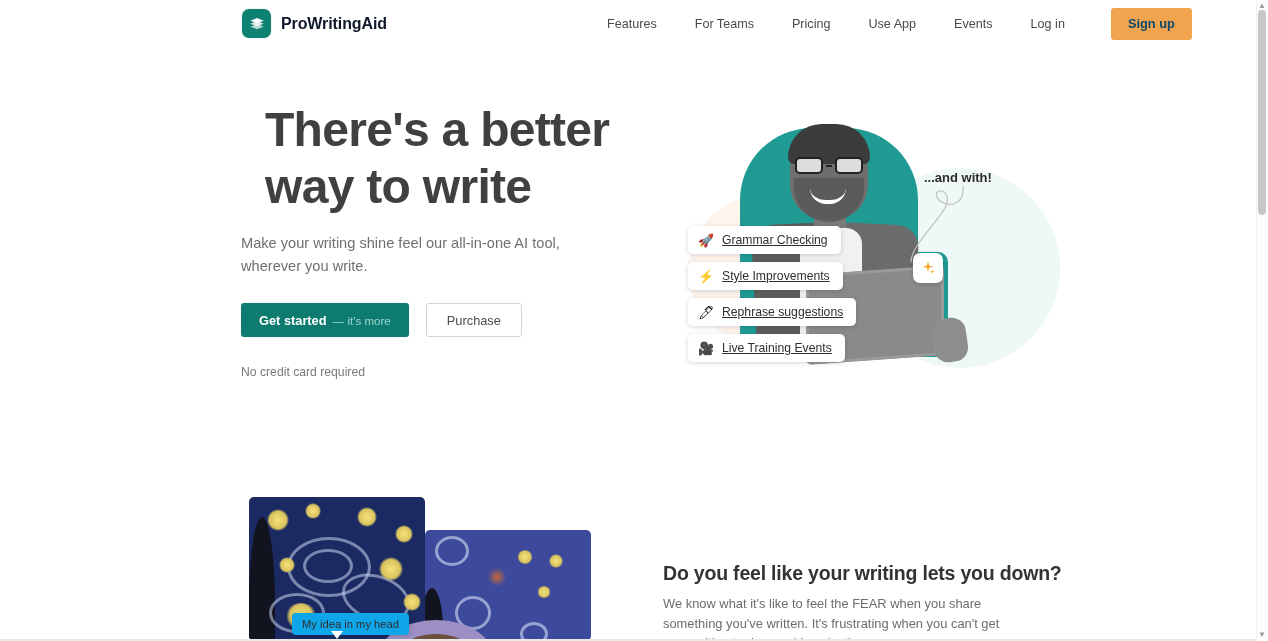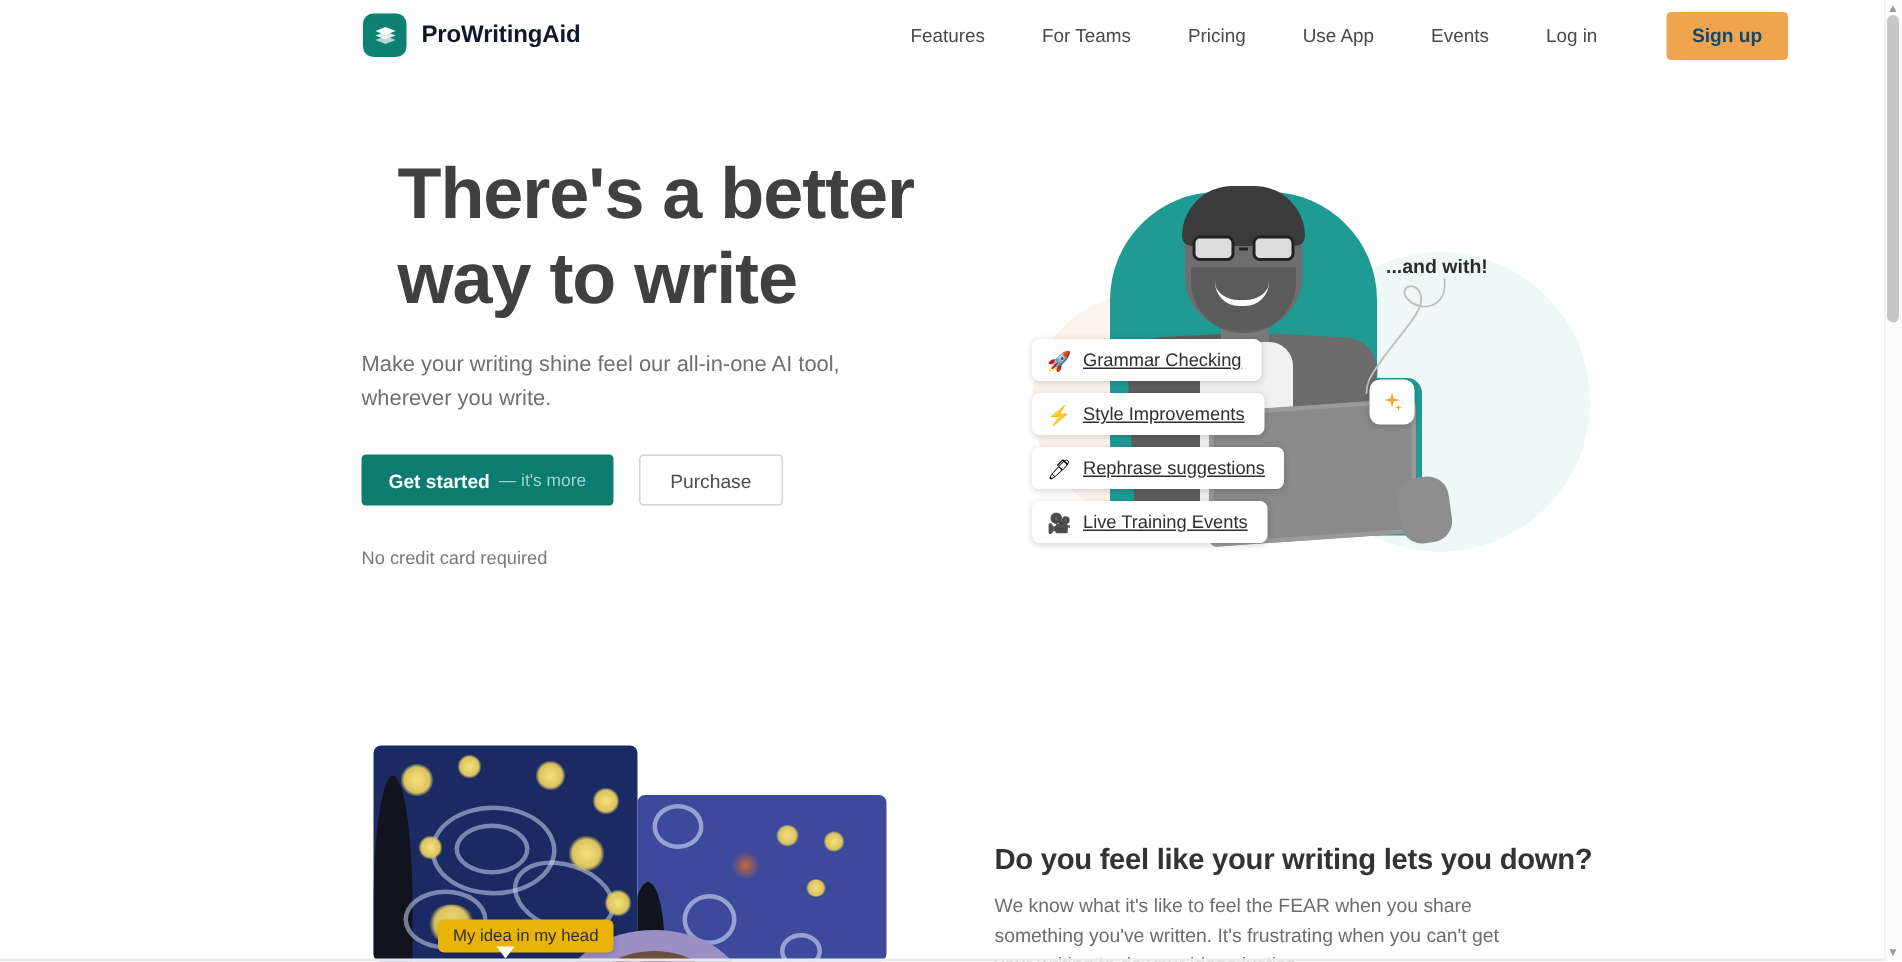--- a/index.html
+++ b/index.html
@@ -271,21 +271,21 @@
     background: radial-gradient(circle, #f6e27a 0%, #d9c35f 55%, rgba(217,195,95,0) 72%);
   }
   .cypress {
     position: absolute; left: 0; top: 20px;
     width: 26px; height: 124px;
     background: #11131f;
     border-radius: 50% 50% 0 0 / 70% 70% 0 0;
   }
   .tooltip-idea {
     position: absolute; left: 292px; top: 613px;
-    background: #eab308;
+    background: #0ea5e9;
     border-radius: 4px;
     padding: 5px 10px;
     font-size: 11.2px; color: #2f2f2f; font-weight: 500;
     box-shadow: 0 1px 5px rgba(0,0,0,0.18);
     white-space: nowrap;
   }
   .tooltip-tail {
     position: absolute; left: 331px; top: 631px;
     width: 0; height: 0;
     border-left: 6px solid transparent;

